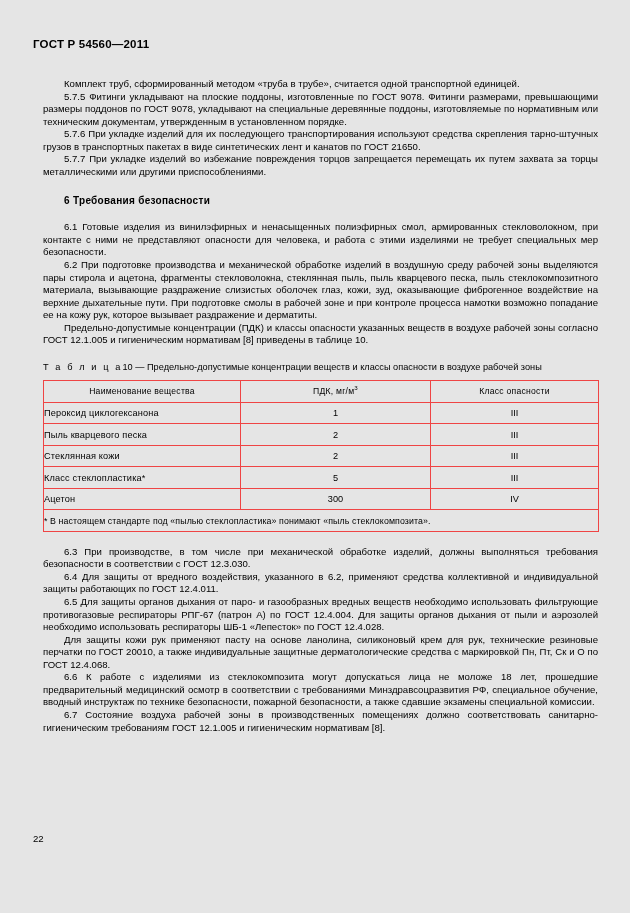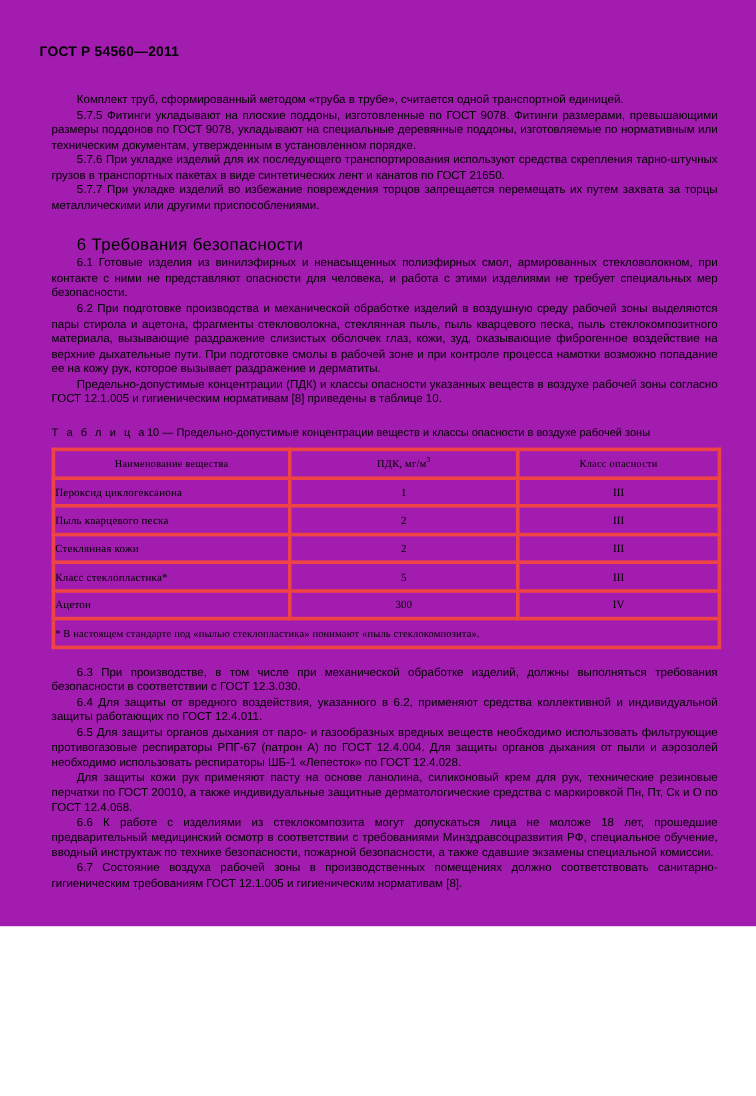--- a/index.html
+++ b/index.html
@@ -8,22 +8,22 @@
     padding: 0;
     background: #ffffff;
   }
   body {
     font-family: "Liberation Sans", sans-serif;
     color: #000000;
   }
   .page {
     position: relative;
     width: 630px;
-    height: 772px;
-    background: #a21caf;
+    height: 913px;
+    background: #e5e5e5;
     overflow: hidden;
     box-sizing: border-box;
   }
   .header {
     position: absolute;
     top: 38px;
     left: 33px;
     font-size: 11.5px;
     font-weight: bold;
     letter-spacing: 0.2px;
@@ -37,46 +37,45 @@
   p.para {
     margin: 0;
     font-size: 9.6px;
     line-height: 12.55px;
     text-align: justify;
     text-justify: inter-word;
     hyphens: manual;
   }
   p.indent { text-indent: 21px; }
   h2.section-heading {
-    margin: 17px 0 3px 0;
+    margin: 17px 0 15px 0;
     padding-left: 21px;
-    font-size: 14px;
-    font-weight: normal;
+    font-size: 10px;
+    font-weight: bold;
     letter-spacing: 0.3px;
   }
   .table-caption {
     margin-top: 14px;
     margin-bottom: 7px;
     font-size: 9.2px;
     line-height: 12px;
   }
   .table-caption .tcap-word {
     letter-spacing: 2.1px;
   }
   table.pdk {
     border-collapse: collapse;
     width: 555px;
     table-layout: fixed;
     font-size: 9.2px;
   }
   table.pdk th, table.pdk td {
-    border: 3px solid #ef4444;
+    border: 1px solid #ef4444;
     padding: 0;
     vertical-align: middle;
-    font-family: Liberation Serif, serif;
   }
   table.pdk thead th {
     height: 21px;
     font-weight: normal;
     text-align: center;
     font-size: 8.6px;
     letter-spacing: 0.25px;
   }
   table.pdk tbody td {
     height: 20.5px;

